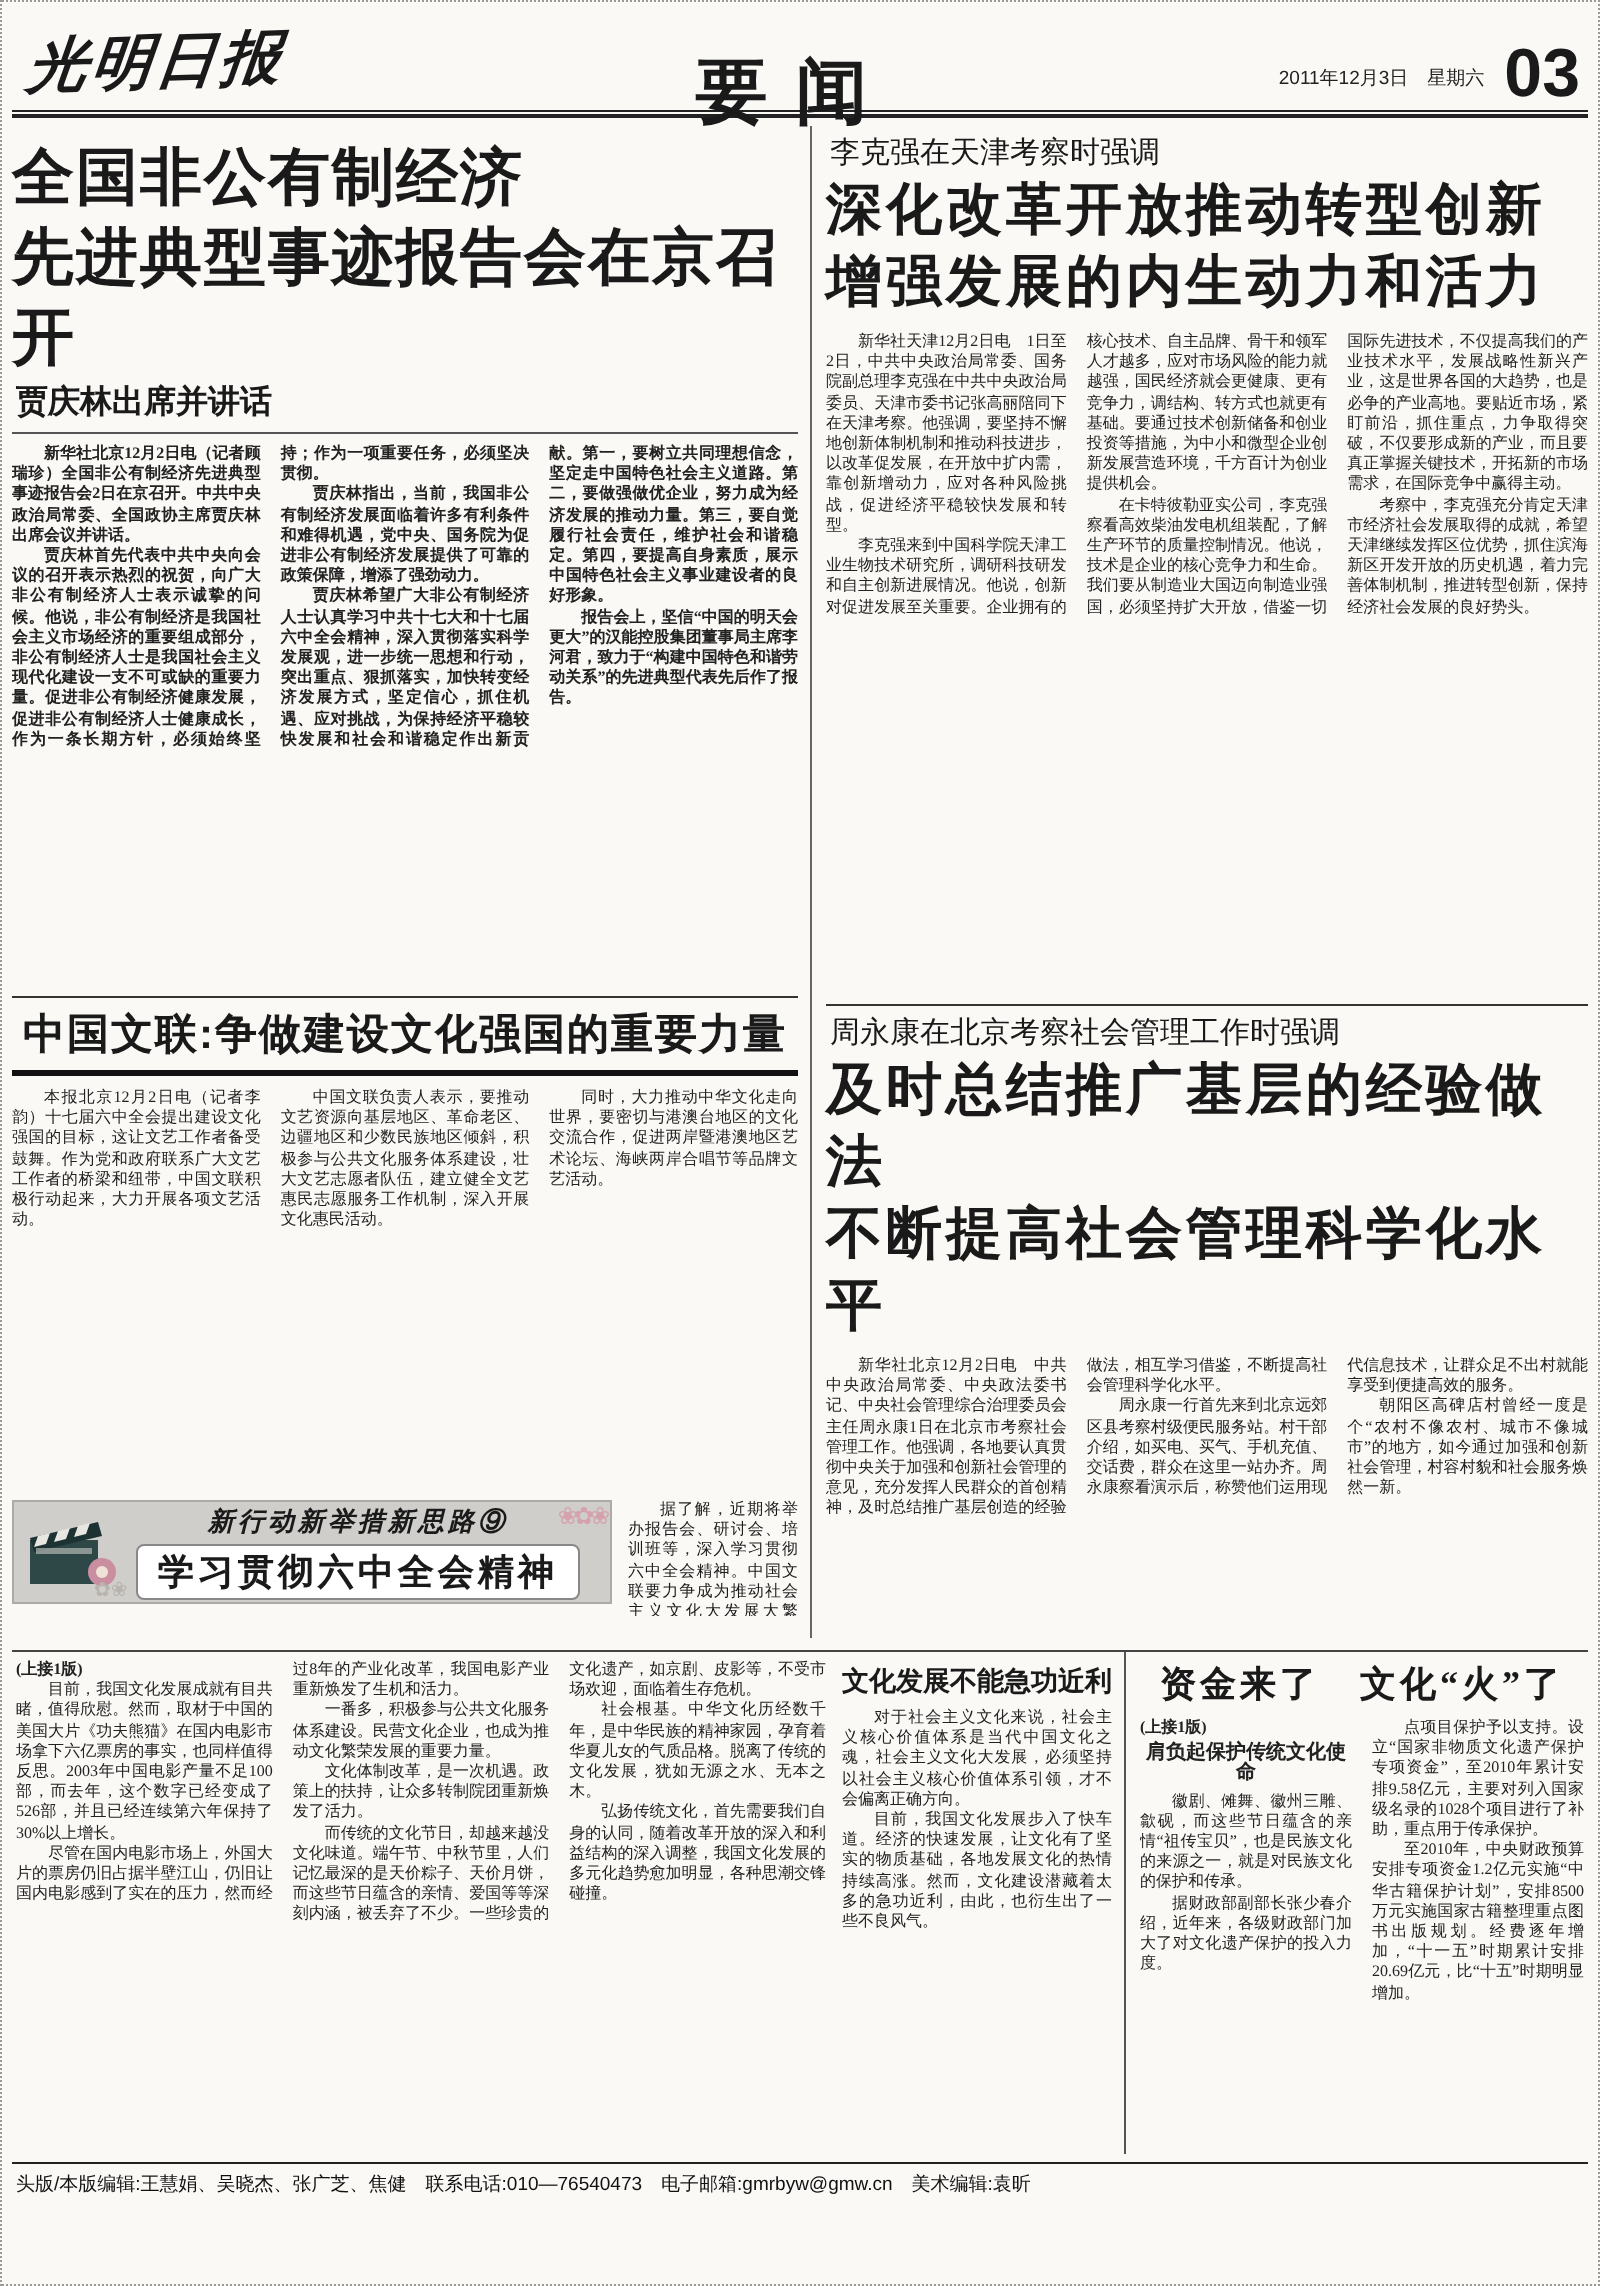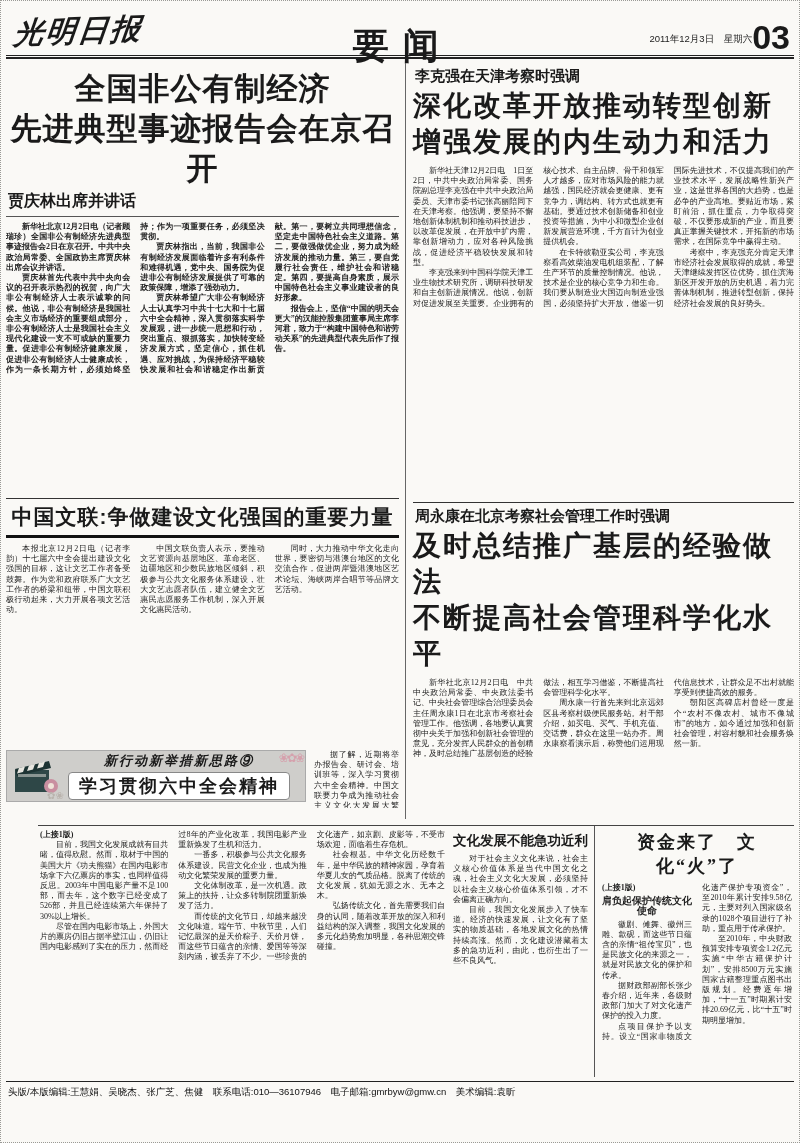--- a/index.html
+++ b/index.html
@@ -4,43 +4,43 @@
 <style>
   * { margin:0; padding:0; box-sizing:border-box; }
   html,body { width:800px; background:#e9e9e6; }
   body { font-family:"Liberation Serif", serif; color:#1a1a1a; }
   .page { width:800px; height:1143px; background:#faf9f6; border:1px dotted #9a9a96; padding:2px 5px; overflow:hidden; position:relative; }
 
   
   .header { height:52px; display:flex; align-items:flex-end; justify-content:space-between; padding:2px 4px 3px 4px; }
   .masthead { font-family:"DejaVu Serif", serif; font-size:30px; font-weight:bold; font-style:italic; transform:skewX(-8deg) rotate(-2deg); letter-spacing:2px; white-space:nowrap; padding-left:4px; }
   .section-title { font-family:"Liberation Sans", sans-serif; font-size:36px; font-weight:900; letter-spacing:14px; text-indent:14px; align-self:center; margin-bottom:-6px;margin-top:29px; }
-  .header-right { display:flex; align-items:flex-end; gap:0; }
+  .header-right { display:flex; align-items:flex-end; gap:10px; }
   .date-line { font-family:"Liberation Sans", sans-serif; font-size:9.5px; color:#222; padding-bottom:6px; white-space:nowrap; }
   .page-no { font-family:"Liberation Sans", sans-serif; font-size:34px; font-weight:bold; line-height:30px; }
   .rule-double { border-top:1px solid #222; border-bottom:2px solid #222; height:4px; margin-bottom:4px; }
 
   
   .upper { display:flex; height:756px; }
   .up-left { width:399px; padding-right:6px; }
   .vdiv { width:0; border-left:1px solid #666; }
   .up-right { flex:1; padding-left:7px; }
 
-  h1.main-hl { font-size:31px; line-height:40px; font-weight:900; letter-spacing:1px; font-family:"Liberation Serif", serif; margin:6px 0 2px 0;text-align:center; }
+  h1.main-hl { font-size:31px; line-height:40px; font-weight:900; letter-spacing:1px; font-family:"Liberation Serif", serif; margin:6px 0 2px 0; }
   .subhead { font-family:Liberation Serif, serif; font-size:16px; font-weight:bold; margin:2px 0 4px 2px; }
   .thin-rule { border-top:1px solid #555; margin:2px 0 5px 0; }
 
   .body-cols { column-gap:10px; text-align:justify; font-size:8px; line-height:10.2px; color:#222; overflow:hidden; }
   .body-cols p { text-indent:2em; }
   .body-cols p.mark { text-indent:0; font-weight:bold; }
   .cols3 { column-count:3; }
   .cols2 { column-count:2; }
   .c-main { height:268px;font-weight:bold; }
 
-  .kicker { font-family:"Liberation Sans", sans-serif; font-size:15px; font-weight:bold; margin:4px 0 0 2px; }
+  .kicker { font-family:"Liberation Sans", sans-serif; font-size:15px; font-weight:normal; margin:4px 0 0 2px; }
   h2.big-hl { font-size:28px; line-height:36px; font-weight:900; letter-spacing:2px; margin:2px 0 6px 0; }
   .c-lkq { height:330px; }
   .sep { border-top:1px solid #333; margin:6px 0 2px 0; }
   .c-zyk { height:236px; }
 
   
   .wenlian { border-top:1px solid #333; margin-top:8px; padding-top:4px; }
   h2.wl-hl { font-family:"Liberation Sans", sans-serif; font-size:21px; font-weight:900; text-align:center; letter-spacing:1px; border-bottom:3px solid #111; padding-bottom:4px; margin-bottom:6px; }
   .c-wl { height:200px; }
   .wl-tail-row { display:flex; gap:8px; margin-top:6px; }
@@ -50,21 +50,21 @@
   .clap { flex:0 0 46px; height:40px; position:relative; }
   .flowers { position:absolute; right:2px; top:0; font-size:12px; color:#d79aa8; letter-spacing:-2px; opacity:.85; }
   .flowers2 { position:absolute; left:40px; bottom:0; font-size:10px; color:#b9b3ad; }
   .banner-text { flex:1; text-align:center; z-index:2; }
   .banner-topic { font-family:"DejaVu Serif", serif; font-style:italic; font-weight:bold; font-size:13px; letter-spacing:2px; }
   .banner-title { display:inline-block; background:#fff; border:1px solid #888; border-radius:4px; font-family:"Liberation Sans", sans-serif; font-size:18px; font-weight:900; letter-spacing:2px; padding:1px 10px; margin-top:2px; }
   .wl-tail { flex:1; font-size:8px; line-height:10.2px; text-align:justify; height:58px; overflow:hidden; }
   .wl-tail p { text-indent:2em; }
 
   
-  .bottom { display:flex; border-top:1px solid #444; margin-top:6px; height:252px;margin-left:32px; }
+  .bottom { display:flex; border-top:1px solid #444; margin-top:6px; height:252px; }
   .bot-left { width:556px; display:flex; gap:8px; padding:4px 6px 0 2px; }
   .cult-left { width:420px; }
   .c-cult { height:242px; }
   .cult-right { flex:1; }
   h3.cult-hl { font-family:Liberation Mono, monospace; font-size:13.5px; font-weight:900; text-align:center; margin:2px 0 4px 0; white-space:nowrap; }
   .c-cultr { column-count:1; height:220px; }
   .bot-div { width:0; border-left:1px solid #555; }
   .bot-right { flex:1; padding:2px 2px 0 7px; }
   h3.funds-hl { font-size:18px; font-weight:900; text-align:center; letter-spacing:2px; margin:2px 0 5px 0; }
   .funds-sub { font-family:"Liberation Sans", sans-serif; font-weight:bold; font-size:10px; text-align:center; text-indent:0 !important; margin:3px 0; }
@@ -208,16 +208,16 @@
           <p class="funds-sub">肩负起保护传统文化使命</p>
           <p>徽剧、傩舞、徽州三雕、歙砚，而这些节日蕴含的亲情“祖传宝贝”，也是民族文化的来源之一，就是对民族文化的保护和传承。</p>
           <p>据财政部副部长张少春介绍，近年来，各级财政部门加大了对文化遗产保护的投入力度。</p>
           <p>点项目保护予以支持。设立“国家非物质文化遗产保护专项资金”，至2010年累计安排9.58亿元，主要对列入国家级名录的1028个项目进行了补助，重点用于传承保护。</p>
           <p>至2010年，中央财政预算安排专项资金1.2亿元实施“中华古籍保护计划”，安排8500万元实施国家古籍整理重点图书出版规划。经费逐年增加，“十一五”时期累计安排20.69亿元，比“十五”时期明显增加。</p>
         </div>
     </div>
   </div>
 
   <div class="footer">
-    <span>头版/本版编辑:王慧娟、吴晓杰、张广芝、焦健　联系电话:010—36107946　电子邮箱:gmrbyw@gmw.cn　美术编辑:袁昕</span>
+    <span>头版/本版编辑:王慧娟、吴晓杰、张广芝、焦健　联系电话:010—76540473　电子邮箱:gmrbyw@gmw.cn　美术编辑:袁昕</span>
   </div>
 
 </div>
 
 </body></html>

